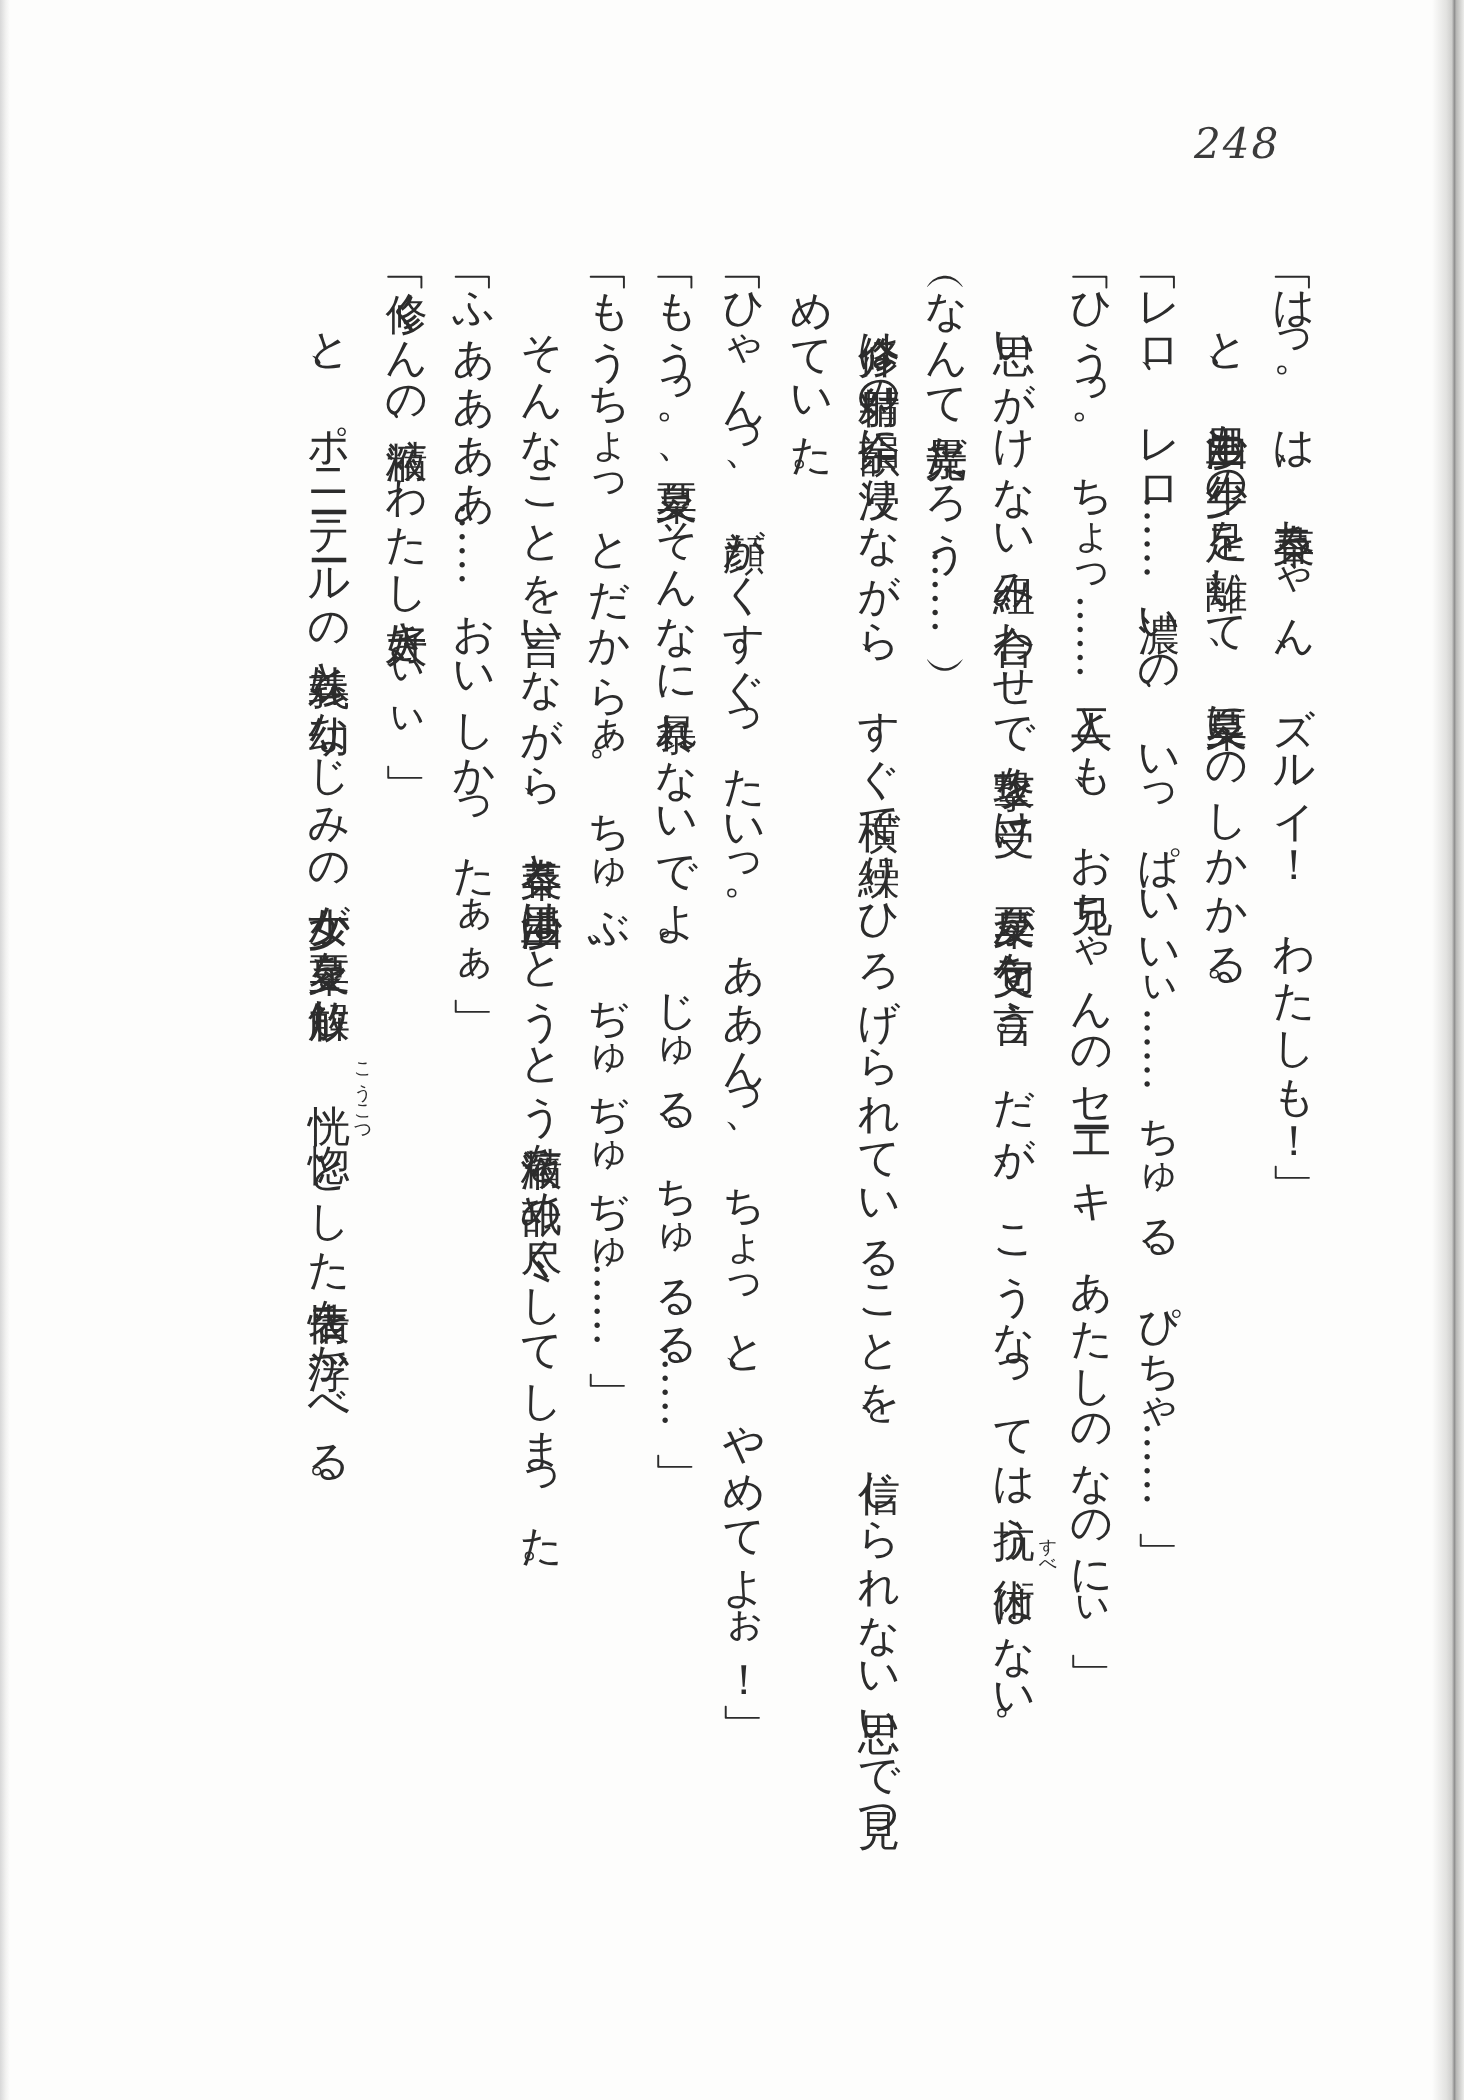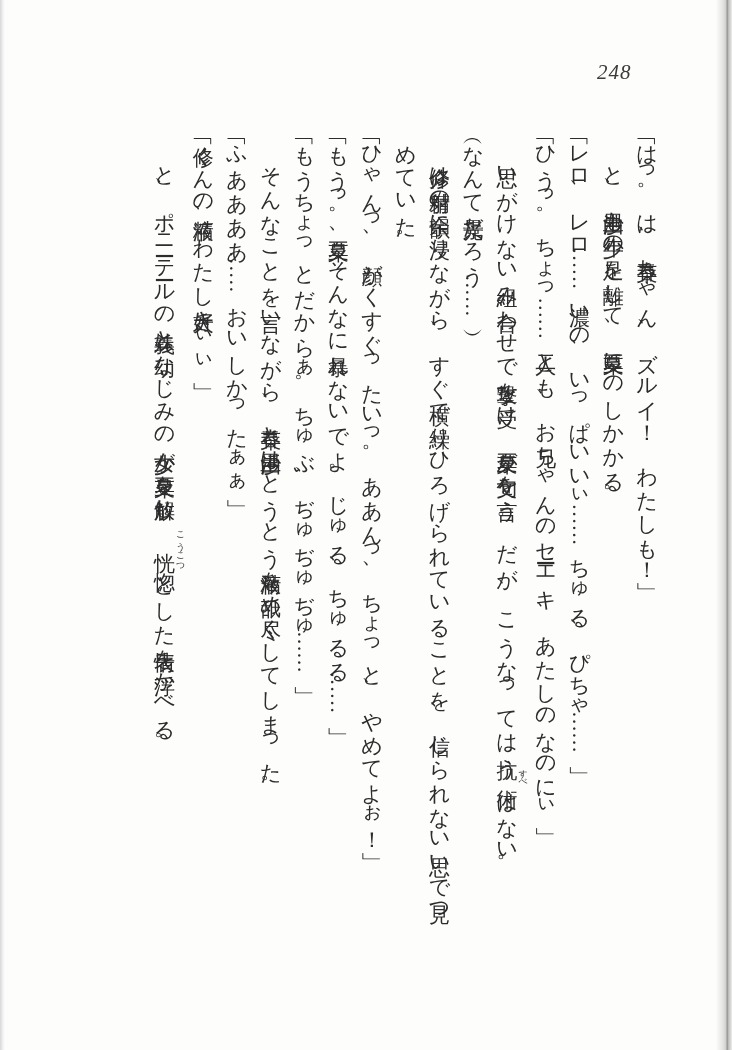--- a/index.html
+++ b/index.html
@@ -15,21 +15,20 @@
     height: 1050px;
     background: var(--bg);
     font-family: "DejaVu Serif", "Liberation Serif", serif;
     position: relative;
     overflow: hidden;
   }
   .page {
     position: absolute;
     inset: 0;
     background: var(--bg);
-    font-family: Liberation Serif, serif;
   }
   .page-number {
     position: absolute;
     top: 60px;
     left: 597px;
     font-size: 21px;
     font-style: italic;
     letter-spacing: 1px;
     color: var(--pagenum);
   }

